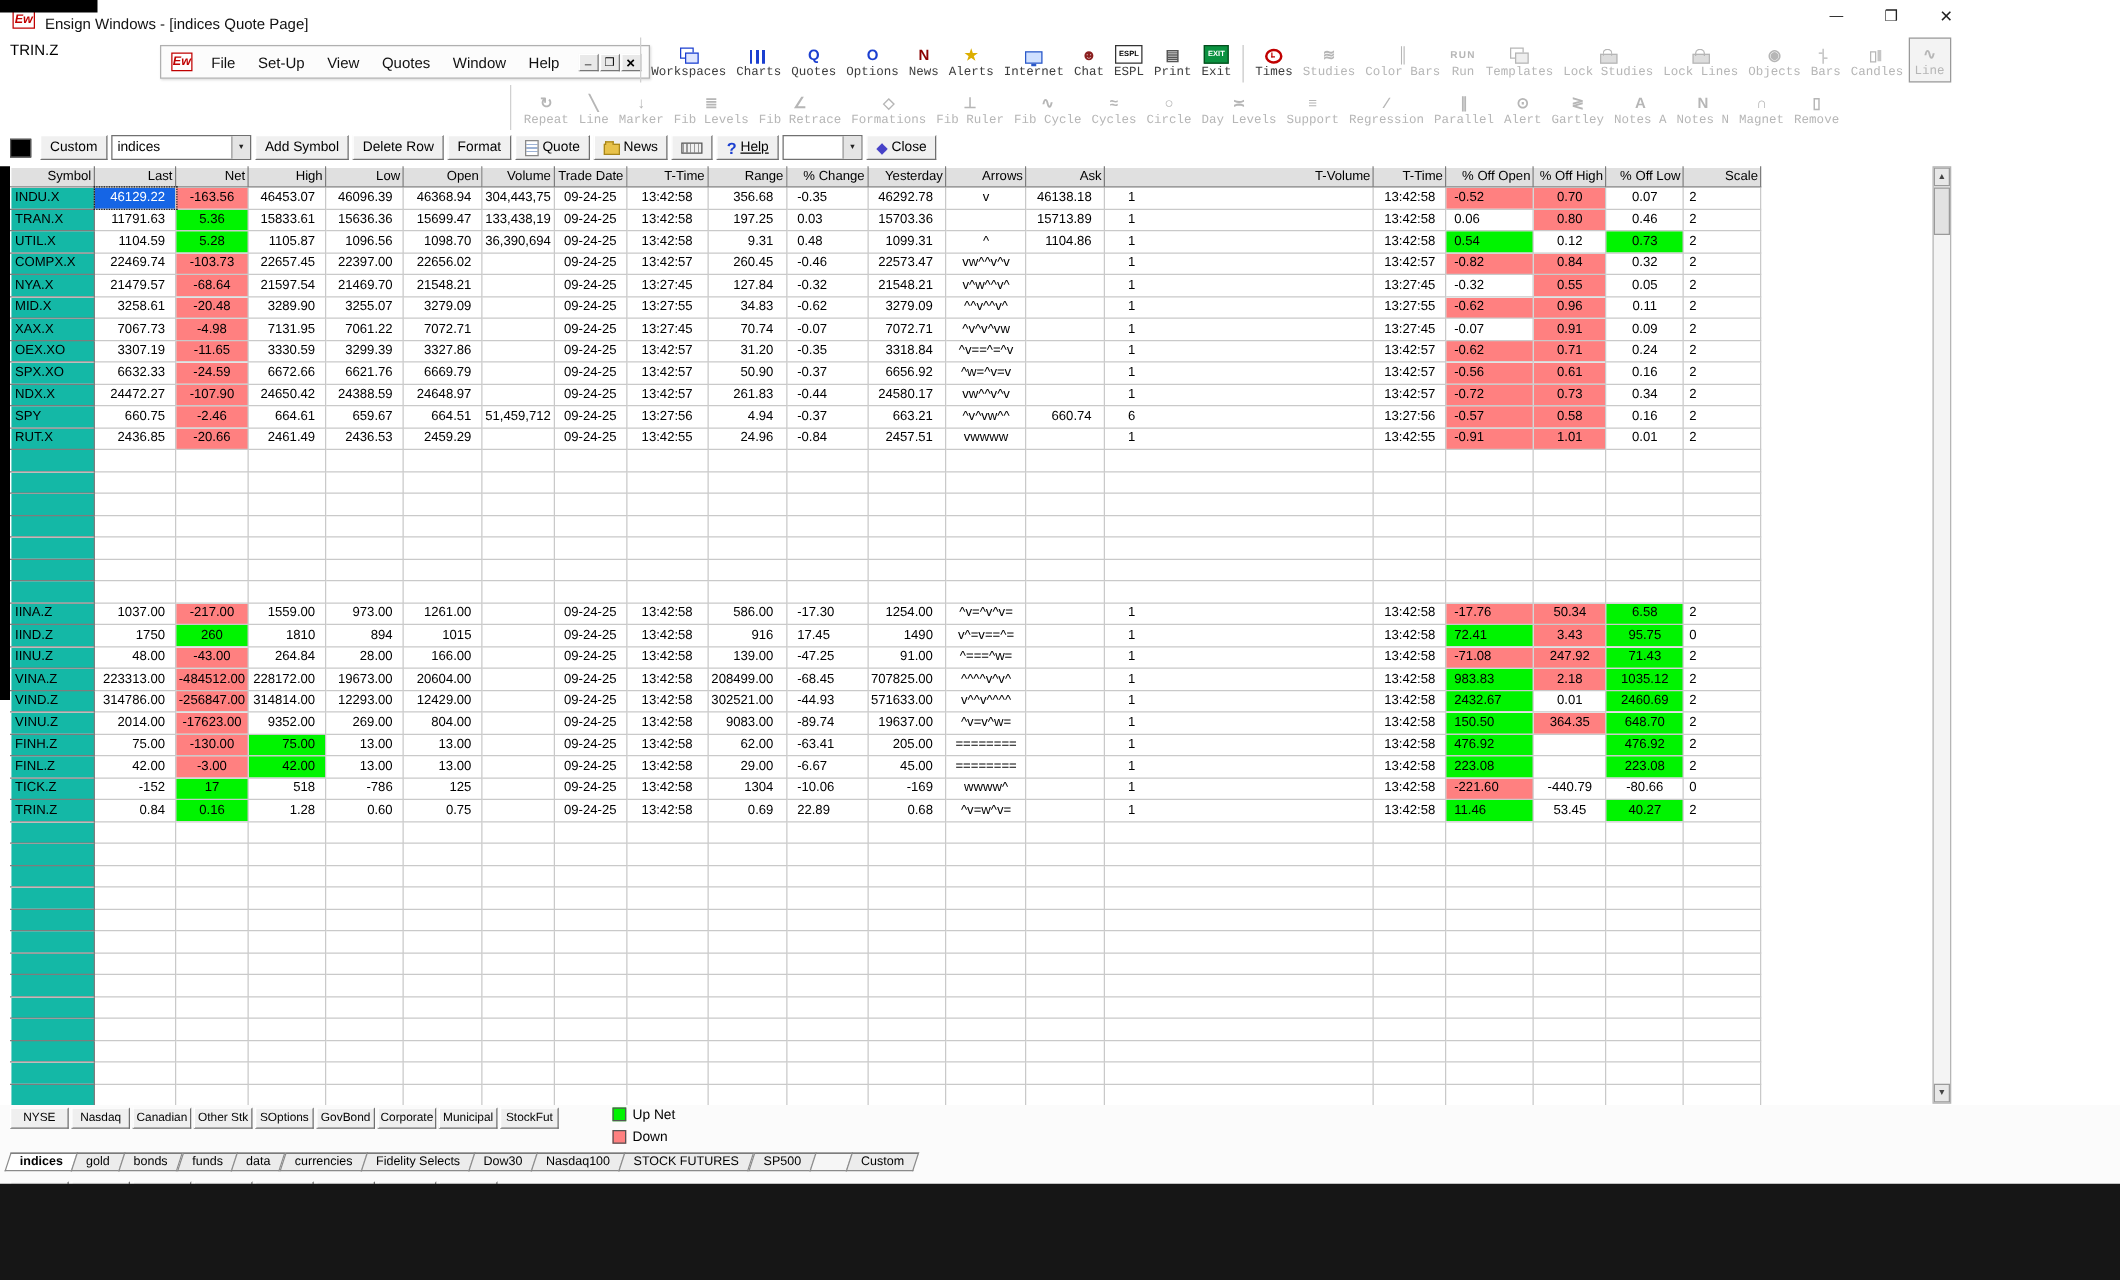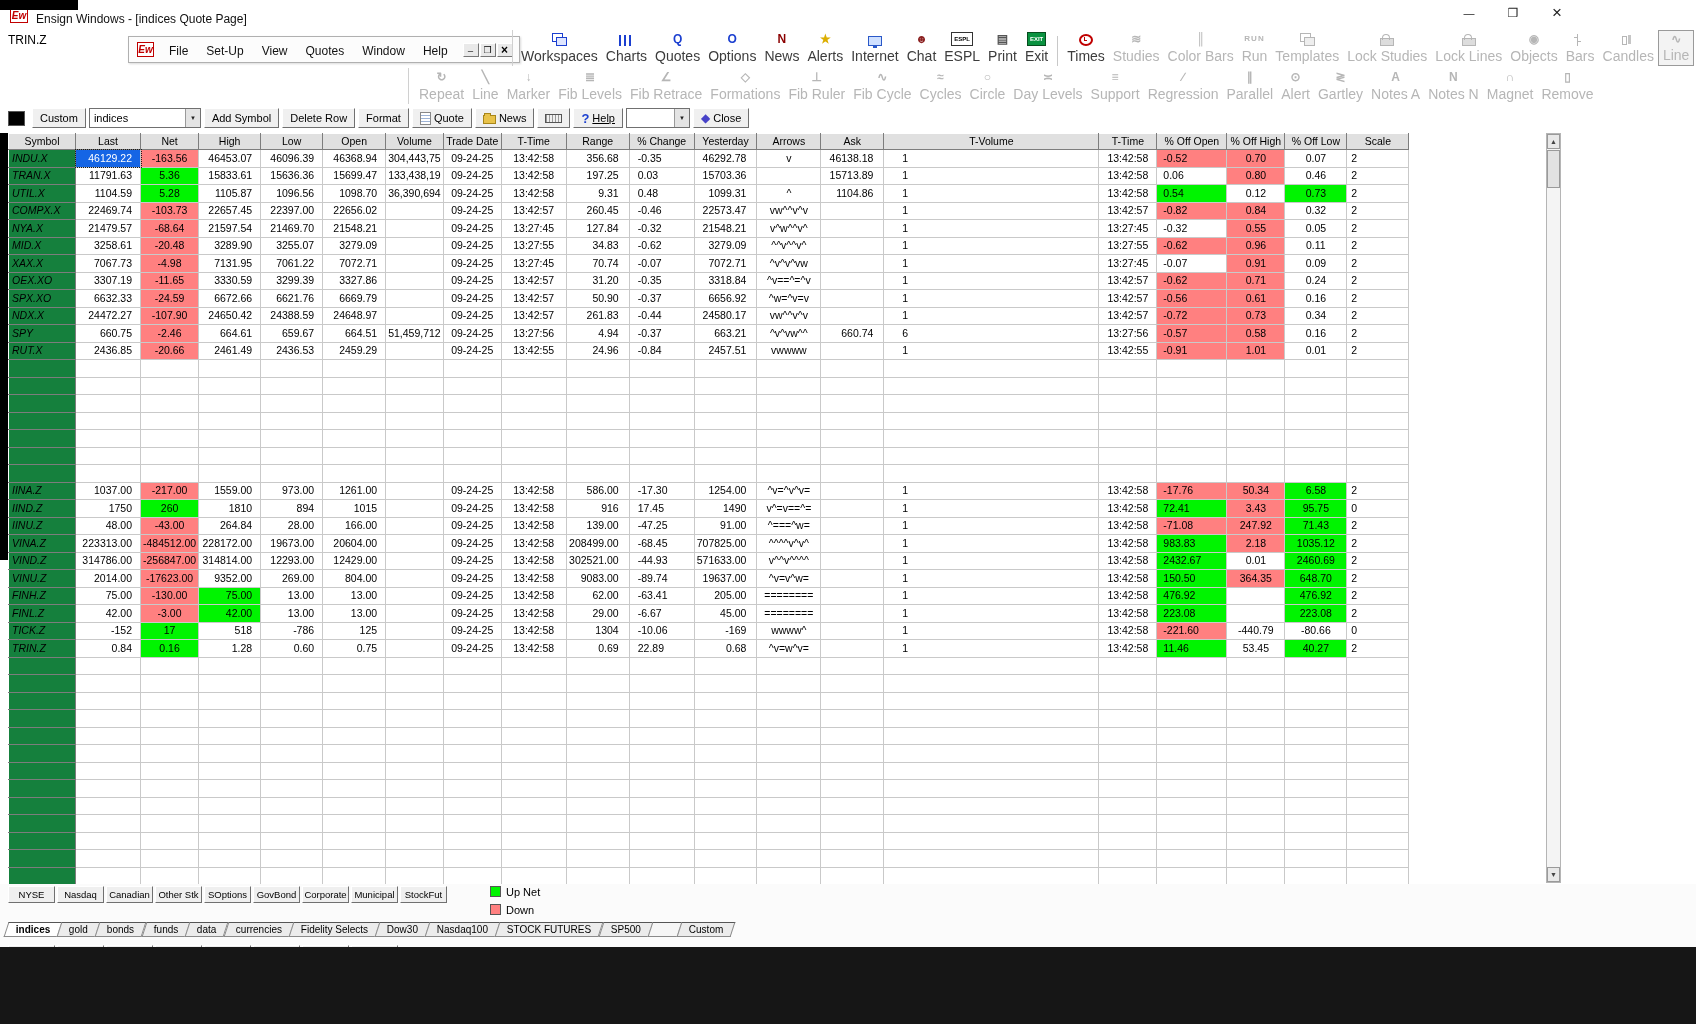--- a/index.html
+++ b/index.html
@@ -29,21 +29,21 @@
   .glyph-mdi-restore::before{content:"❒";}
   .glyph-mdi-close::before{content:"×";font-size:12px;font-weight:bold;}
 
   
   .tbar{position:absolute;display:flex;align-items:flex-end;}
   #tb1{left:512px;top:30px;height:36px;border-left:1px solid #d0d0d0;padding-left:4px;}
   #tb2{left:408px;top:68px;height:36px;border-left:1px solid #d0d0d0;padding-left:6px;}
   .tbitem{display:flex;flex-direction:column;align-items:center;justify-content:flex-end;padding:2px 4px;height:36px;}
   .tbitem.act{border:1px solid #9a9a9a;background:#f3f3f3;}
   .tbicon{display:inline-flex;align-items:center;justify-content:center;height:15px;min-width:14px;font-weight:bold;font-size:12px;line-height:1;}
-  .tblabel{font-size:14px;color:#3c3c3c;white-space:nowrap;margin-top:2px;}
+  .tblabel{font-size:10px;color:#3c3c3c;white-space:nowrap;margin-top:2px;font-family:Liberation Mono, monospace;}
   .dis .tblabel{color:#b6b6b6;}
   .dis .tbicon{color:#b6b6b6 !important;}
   .tbsep{width:1px;height:30px;background:#c8c8c8;margin:0 5px;align-self:flex-end;}
 
   
   .i-workspaces{position:relative;width:15px;height:13px;}
   .i-workspaces::before{content:"";position:absolute;left:0;top:0;width:9px;height:7px;border:1px solid #1b3fd0;background:#fff;}
   .i-workspaces::after{content:"";position:absolute;right:0;bottom:0;width:9px;height:7px;border:1px solid #1b3fd0;background:#dfe6ff;}
   .i-charts{width:13px;height:11px;background:repeating-linear-gradient(90deg,#1b3fd0 0 2px,transparent 2px 5px);}
   .i-espl{font-size:6px;border:1px solid #333;padding:1px 2px;background:#fff;color:#000;letter-spacing:0;}
@@ -82,23 +82,23 @@
   .i-help{color:#1b3fd0;font-weight:bold;font-size:13px;}
   .i-help::before{content:"?";}
   .i-closediamond{color:#4742c8;font-size:12px;}
   .i-closediamond::before{content:"◆";}
   .u{text-decoration:underline;}
 
   
   .left-black{position:absolute;left:0;top:133px;width:8px;height:427px;background:#000;}
   #grid{position:absolute;left:8px;top:133px;border-collapse:collapse;table-layout:fixed;background:#fff;}
   #grid th,#grid td{overflow:hidden;white-space:nowrap;font-size:10.5px;line-height:15px;padding:0 2px;height:17.5px;}
-  #grid th{background:#e0e0e0;border:1px solid;border-color:#ffffff #7d7d7d #7d7d7d #ffffff;text-align:center;font-weight:normal;color:#000;height:15px;}
+  #grid th{background:#e0e0e0;border:1px solid;border-color:#ffffff #7d7d7d #7d7d7d #ffffff;text-align:right;font-weight:normal;color:#000;height:15px;}
   #grid td{border:1px solid #c9c9c9;color:#000;}
-  #grid td.c0{background:#15803d;border:1px solid;border-color:#ffffff #7d7d7d #7d7d7d #ffffff;padding-left:3px;font-style:italic;}
+  #grid td.c0{background:#14b8a6;border:1px solid;border-color:#ffffff #7d7d7d #7d7d7d #ffffff;padding-left:3px;}
   .c1,.c3,.c4,.c5{text-align:right;padding-right:8px !important;}
   .c2,.c7,.c8,.c12,.c15,.c17,.c18{text-align:center;}
   .c6{text-align:right;padding-right:2px !important;}
   .c9,.c11,.c13{text-align:right;padding-right:10px !important;}
   .c10{text-align:left;padding-left:8px !important;}
   .c14{text-align:left;padding-left:18px !important;}
   .c16{text-align:left;padding-left:6px !important;}
   .c19{text-align:left;padding-left:4px !important;}
   td.up{background:#00f400;}
   td.dn{background:#ff8080;}

